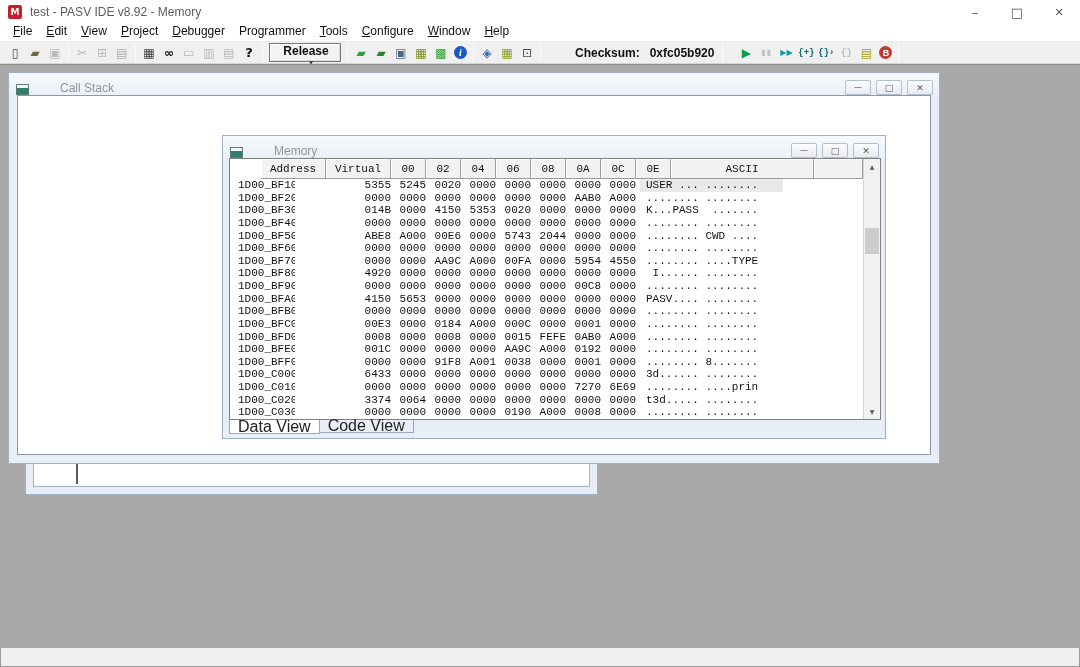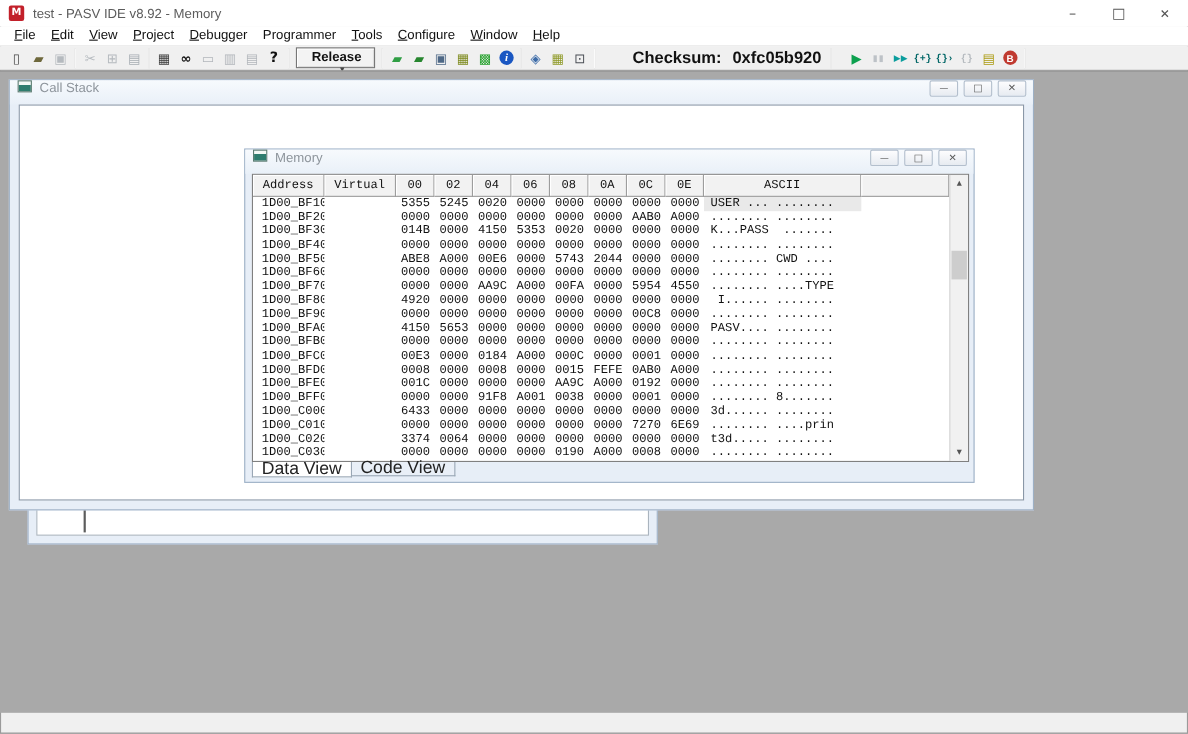--- a/index.html
+++ b/index.html
@@ -64,32 +64,32 @@
   [data-name="step-over-icon"]::before{content:"{}›";color:#066;font:bold 9px "Liberation Mono",monospace;}
   [data-name="step-out-icon"]::before{content:"{}";color:#aab2ba;font:bold 9px "Liberation Mono",monospace;}
   [data-name="reset-icon"]::before{content:"▤";color:#ab9b12;}
   [data-name="breakpoints-icon"]{background:#c03a30;border-radius:50%;width:13px;height:13px;margin:2px;}
   [data-name="breakpoints-icon"]::before{content:"B";color:#fff;font:bold 9px "Liberation Sans",sans-serif;}
   .combo{display:flex;align-items:center;height:19px;min-width:72px;margin:0 2px;
          border:1px solid #777;background:#f3f3f3;padding:0 5px 0 7px;
          box-shadow:inset 1px 1px 0 #fff, inset -1px -1px 0 #dcdcdc;flex-direction:column;}
   .combo .cval{font-size:12px;font-weight:bold;color:#111;}
   .combo .carrow{margin-left:10px;font-size:8px;color:#444;}
-  .tb-label{font-size:15px;font-weight:bold;color:#111;padding:0 4px;}
+  .tb-label{font-size:12px;font-weight:bold;color:#111;padding:0 4px;}
   .grp-checksum{margin-left:26px;}
   .grp-debug{margin-left:10px;}
 
   
   #mdi{position:absolute;left:0;top:64px;width:100%;height:584px;background:#a9a9a9;
        border-top:1px solid #8c8c8c;overflow:hidden;}
 
   
   .child{position:absolute;background:#e7eef7;border:1px solid #9db0c5;}
-  .child-title{height:22px;display:flex;align-items:flex-start;padding:0 4px 0 7px;
-               background:linear-gradient(180deg,#f7fafd,#e9f0f8);}
+  .child-title{height:22px;display:flex;align-items:flex-end;padding:0 4px 0 7px;
+               background:linear-gradient(180deg,#f7fafd,#e9f0f8);gap:24px;}
   .child-icon{width:13px;height:11px;border:1px solid #5d7d72;
               background:linear-gradient(180deg,#f2f8f4 0 3px,#2e7d6e 3px);}
   .child-title .t{margin-left:7px;font-size:12px;color:#8e959c;}
   .cbtns{margin-left:auto;display:flex;gap:5px;padding-right:2px;}
   .cbtn{width:26px;height:15px;border:1px solid #b3bfcd;border-radius:2px;
         background:linear-gradient(180deg,#fdfdfe,#e7ebf1);
         display:flex;align-items:center;justify-content:center;color:#5a5a5a;
         font-family:"DejaVu Sans",sans-serif;}
   .cbtn-min::before{content:"—";font-size:8px;}
   .cbtn-restore::before{content:"□";font-size:9px;}
@@ -101,21 +101,21 @@
 
   #behind-window{left:25px;top:386px;width:573px;height:44px;z-index:1;}
   #behind-content{position:absolute;left:7px;right:7px;top:8px;bottom:7px;background:#fff;
                   border:1px solid #aab4be;}
   #behind-caret{position:absolute;left:42px;top:2px;width:2px;bottom:2px;background:#5c5c5c;}
 
   #memory-window{left:222px;top:70px;width:664px;height:304px;z-index:3;}
   #mem-body{position:absolute;left:6px;top:22px;width:652px;height:262px;background:#fff;
             border:1px solid #808080;display:flex;}
   #mem-table{width:635px;display:flex;flex-direction:column;}
-  #mem-header{display:flex;height:20px;}
+  #mem-header{display:flex;height:20px;margin-left:31px;}
   .hcell{background:#f2f2f2;border-right:1px solid #9d9d9d;border-bottom:1px solid #9d9d9d;
          box-shadow:inset 1px 1px 0 #fff;display:flex;align-items:center;justify-content:center;
          font:11px "Liberation Mono","DejaVu Sans Mono",monospace;color:#111;}
   .w-addr{width:65px;} .w-virt{width:65px;} .w-hex{width:35px;text-align:right;} .w-ascii{width:143px;} .w-fill{flex:1;}
   #mem-rows{flex:1;overflow:hidden;}
   .mrow{display:flex;height:12.63px;font:11px "Liberation Mono","DejaVu Sans Mono",monospace;
         color:#111;line-height:12.6px;white-space:pre;}
   .mc{overflow:hidden;}
   .mc-addr{width:65px;padding-left:8px;}
   .mc-virt{width:65px;}

